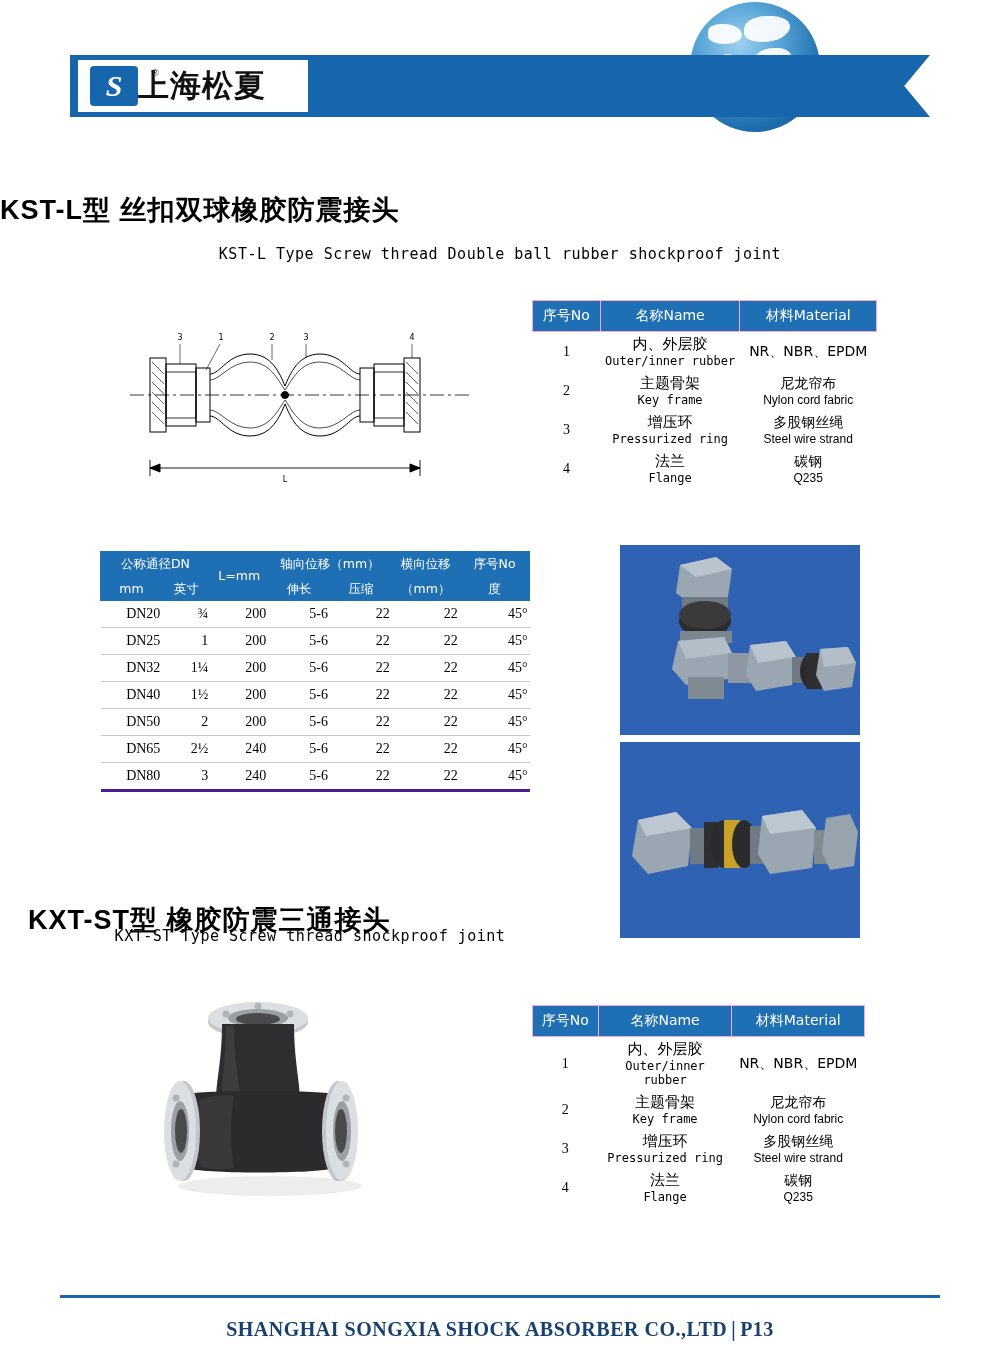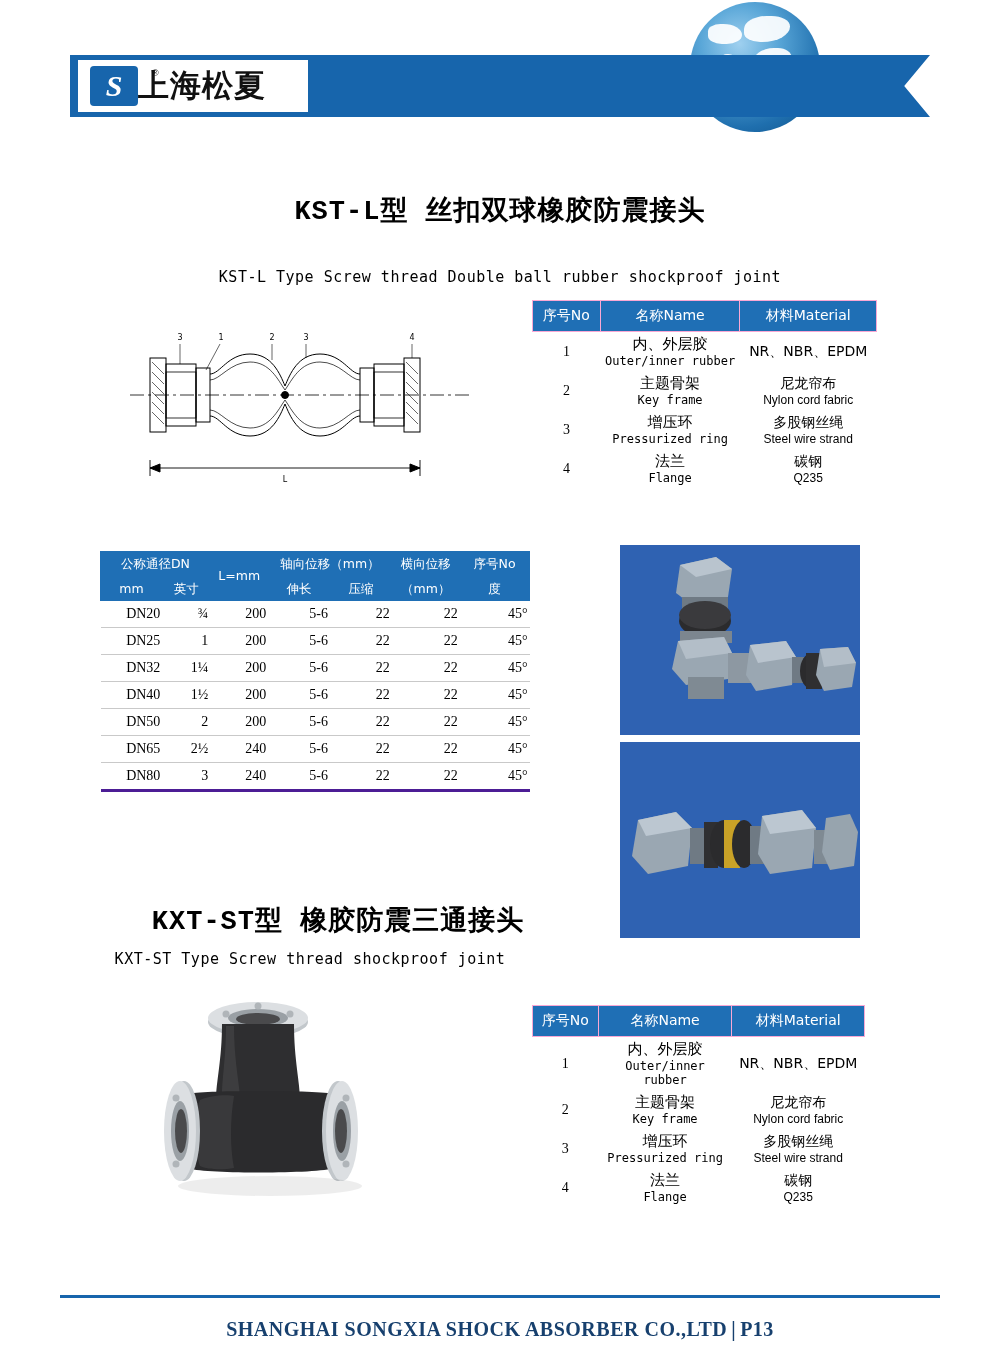--- a/index.html
+++ b/index.html
@@ -53,28 +53,28 @@
   }
   .slogan {
     position: absolute; left: 330px; top: 68px; color: #ffffff;
     font-family: "Liberation Serif", serif; white-space: nowrap;
   }
   .slogan .big { font-size: 26px; }
   .slogan .small { font-size: 19px; }
 
   
   .sec-title-cn {
-    position: absolute; text-align: center; width: 100%;
+    position: absolute; width: 100%;
     font-size: 27px; font-weight: bold; color: #000;
-    font-family: Liberation Mono, monospace; letter-spacing: 1px;
+    font-family: Liberation Sans, sans-serif; letter-spacing: 1px;
   }
   .sec-title-en {
     position: absolute; text-align: center; width: 100%;
     font-size: 15px; color: #000;
-    font-family: "DejaVu Sans Mono", monospace; letter-spacing: 0.5px; margin-top: 23px;
+    font-family: "DejaVu Sans Mono", monospace; letter-spacing: 0.5px;
   }
   #title1cn { top: 192px; }
   #title1en { top: 245px; }
   #title2cn { top: 905px; width: 620px; left: 0; }
   #title2en { top: 925px; width: 620px; left: 0; }
   #title2cn { top: 902px; margin-left: 28px; }
   #title2en { top: 927px; }
 
   
   .mat-table { position: absolute; border-collapse: collapse; }

